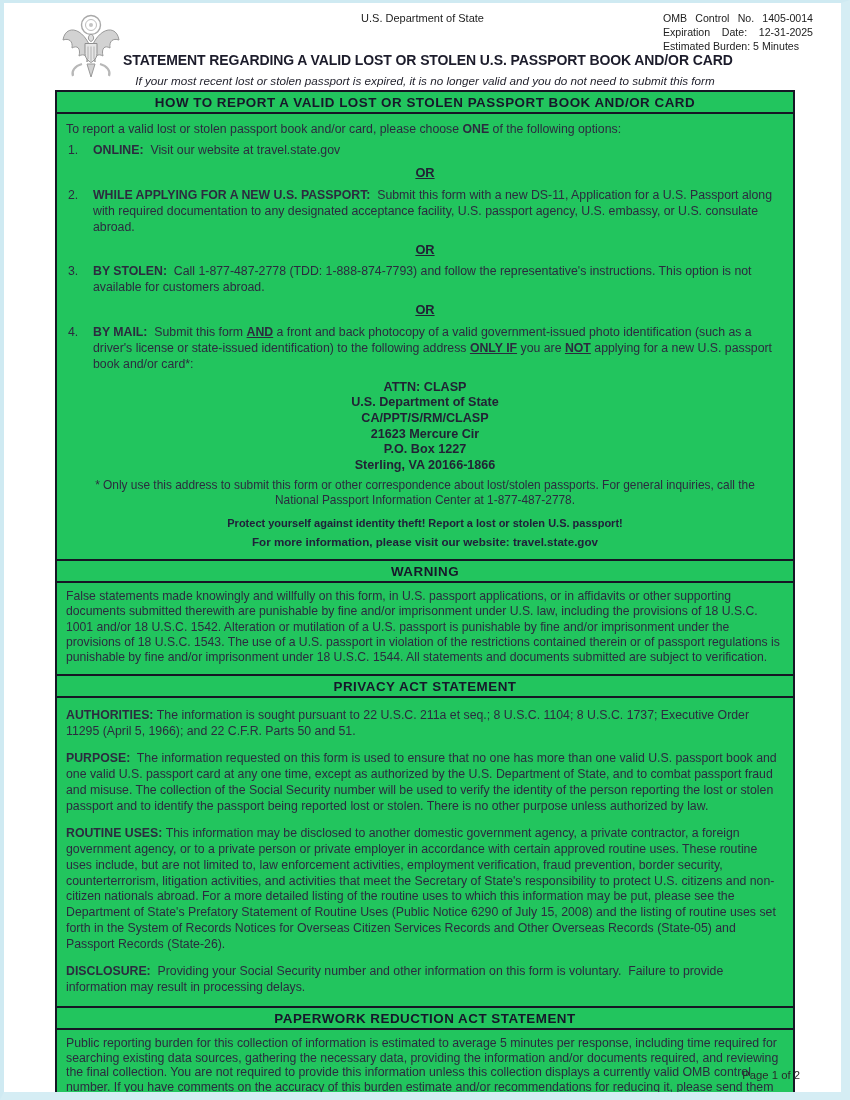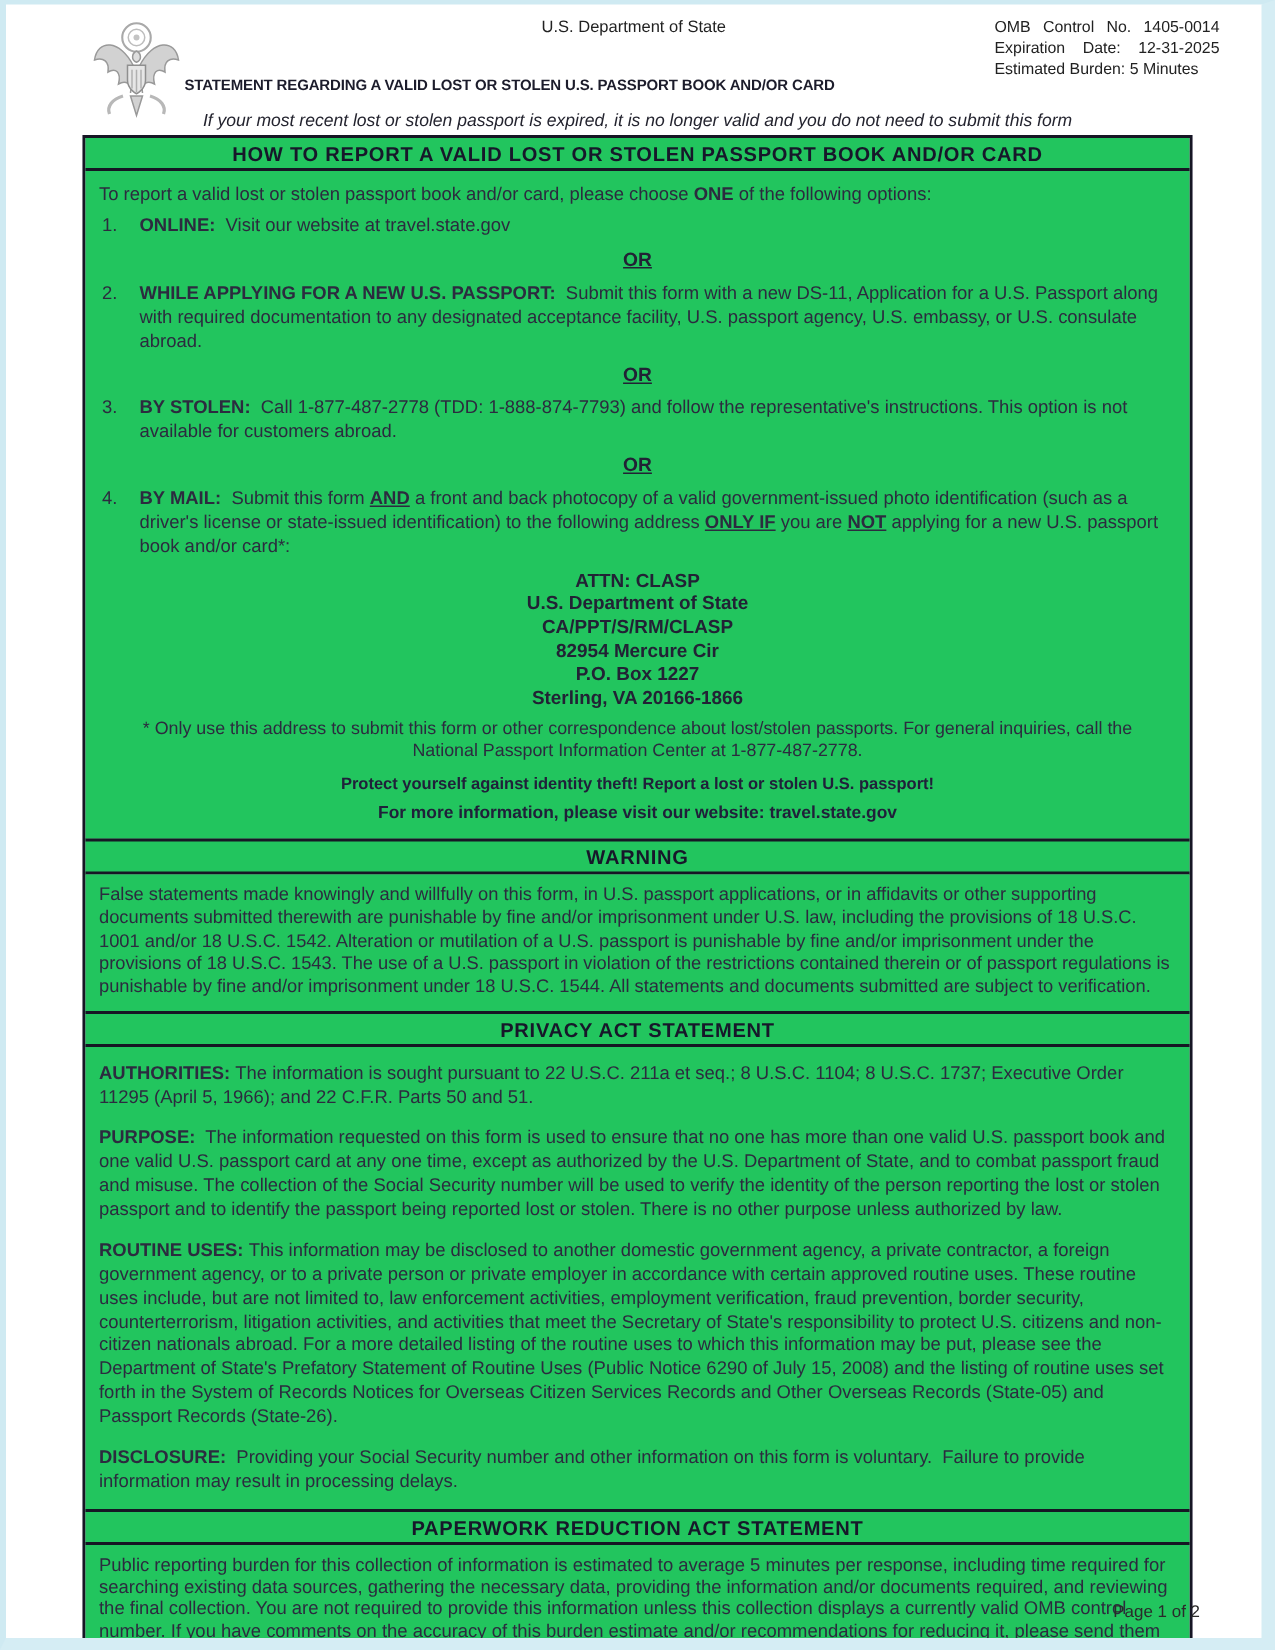--- a/index.html
+++ b/index.html
@@ -13,21 +13,21 @@
     border-right:9px solid #d5edf4;
     border-bottom:8px solid #d5edf4;
     position:relative;
     color:#2c2b3a;
     overflow:hidden;
   }
   .agency { position:absolute; top:9px; left:0; width:100%; text-align:center; font-size:11px; color:#222; }
   .omb { position:absolute; top:9px; right:28px; width:150px; font-size:10.6px; line-height:1.3; color:#222; }
   .omb .j { text-align:justify; text-align-last:justify; }
   .seal { position:absolute; left:57px; top:10px; }
-  .doc-title { position:absolute; left:119px; top:49px; font-weight:bold; font-size:10px; letter-spacing:-0.1px; color:#1c1c2b; }
+  .doc-title { position:absolute; left:119px; top:49px; font-weight:bold; font-size:14px; letter-spacing:-0.1px; color:#1c1c2b; }
   .doc-subtitle { position:absolute; top:71px; left:51px; width:740px; text-align:center; font-style:italic; font-size:11.7px; color:#24242f; }
 
   .form-box { position:absolute; left:51px; top:87px; width:740px; border:2px solid #161624; background:#d6cde5; }
   .bar {
     background:#22c55e; border-bottom:2px solid #161624; text-align:center;
     font-weight:bold; font-size:13.4px; letter-spacing:.5px; padding:3px 0 2px; color:#17172a;
   }
   .bar.bt { border-top:2px solid #161624; }
   .sec-body { background:#22c55e; padding:6px 9px 8px; font-size:12.3px; line-height:1.3; color:#2c2b3f; }
 
@@ -108,21 +108,21 @@
 
       <div class="opt">
         <span class="num">4.</span>
         <span class="content"><span style="font-weight: bold;">BY MAIL:</span><span>&nbsp; Submit this form </span><span style="font-weight: bold; text-decoration: underline;">AND</span><span> a front and back photocopy of a valid government-issued photo identification (such as a driver's license or state-issued identification) to the following address </span><span style="font-weight: bold; text-decoration: underline;">ONLY IF</span><span> you are </span><span style="font-weight: bold; text-decoration: underline;">NOT</span><span> applying for a new U.S. passport book and/or card*:</span></span>
       </div>
 
       <div class="address">
         <div>ATTN: CLASP</div>
         <div>U.S. Department of State</div>
         <div>CA/PPT/S/RM/CLASP</div>
-        <div>82954 Mercure Cir</div>
+        <div>21623 Mercure Cir</div>
         <div>P.O. Box 1227</div>
         <div>Sterling, VA 20166-1866</div>
       </div>
 
       <div class="footnote">
         <div>* Only use this address to submit this form or other correspondence about lost/stolen passports. For general inquiries, call the</div>
         <div>National Passport Information Center at 1-877-487-2778.</div>
       </div>
 
       <div class="identity">Protect yourself against identity theft! Report a lost or stolen U.S. passport!</div>

